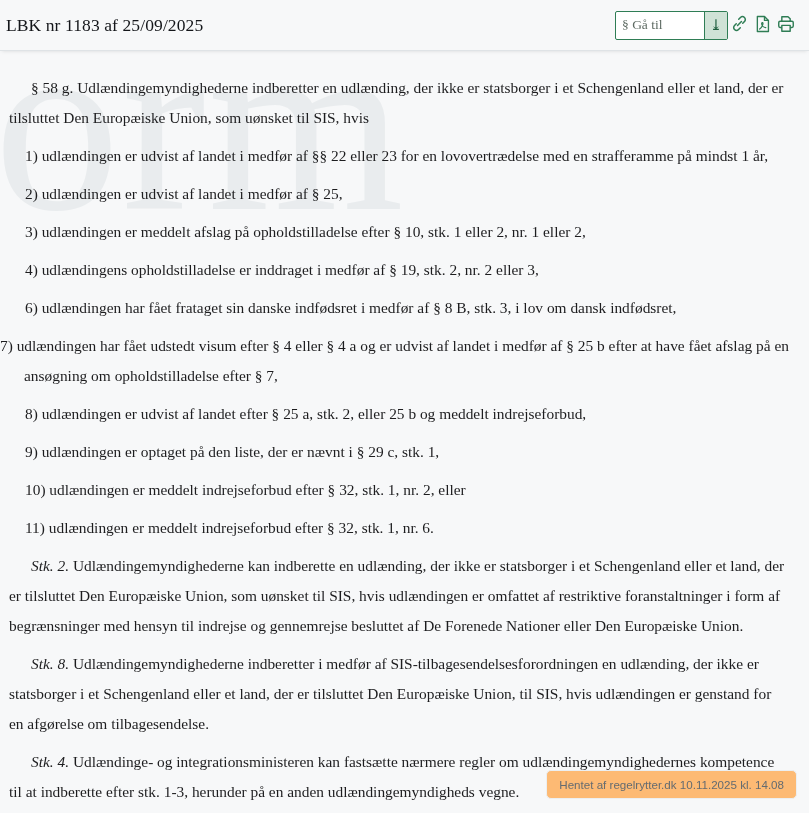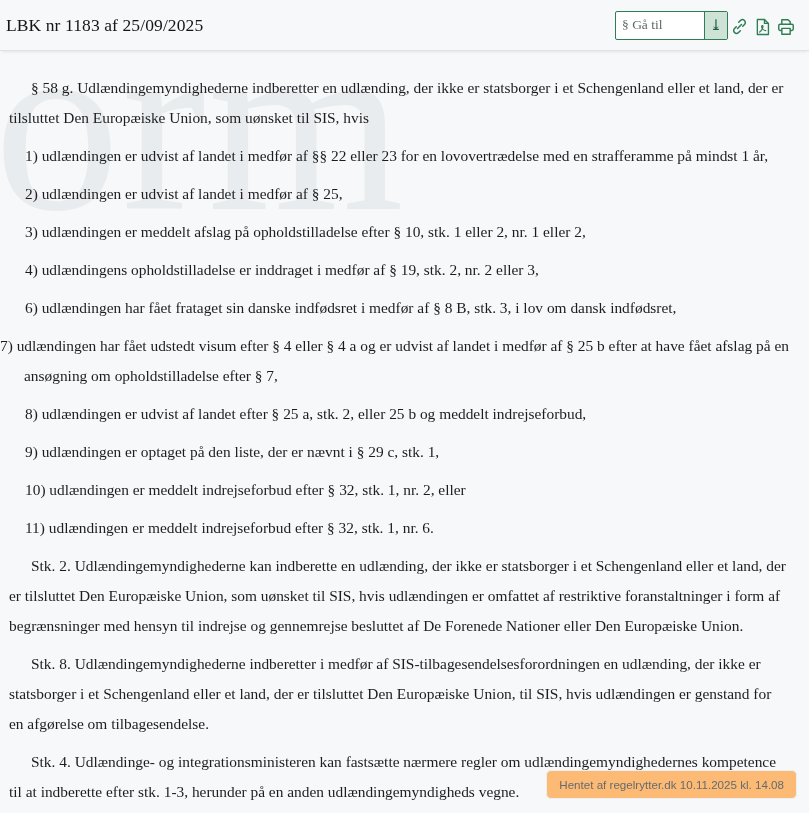--- a/index.html
+++ b/index.html
@@ -36,21 +36,21 @@
     font-size: 17.5px;
     font-weight: 400;
     color: #14161a;
     letter-spacing: 0.1px;
     white-space: nowrap;
     padding-left: 2px;
   }
 
   .header-tools {
     display: flex;
-    align-items: flex-end;
+    align-items: flex-start;
   }
 
   
   #goto-control {
     display: flex;
     align-items: stretch;
     height: 27px;
     border: 1.3px solid #2f7d55;
     border-radius: 2px;
     background: #ffffff;
@@ -143,21 +143,21 @@
     margin: 8px;
     padding: 0 4px 0 1px;
     font-size: 15.4px;
     line-height: 30px;
     color: #1d1d1f;
     text-align: left;
     hyphens: none;
   }
   p.stykke { text-indent: 22px; }
   p.listitem { text-indent: 0; padding-left: 17px; }
-  .ital { }
+  .ital { font-style: italic; }
 
   
   p.hanging {
     padding-left: 16px;
     text-indent: -24px;
   }
 
   
   #fetch-badge {
     position: absolute;

